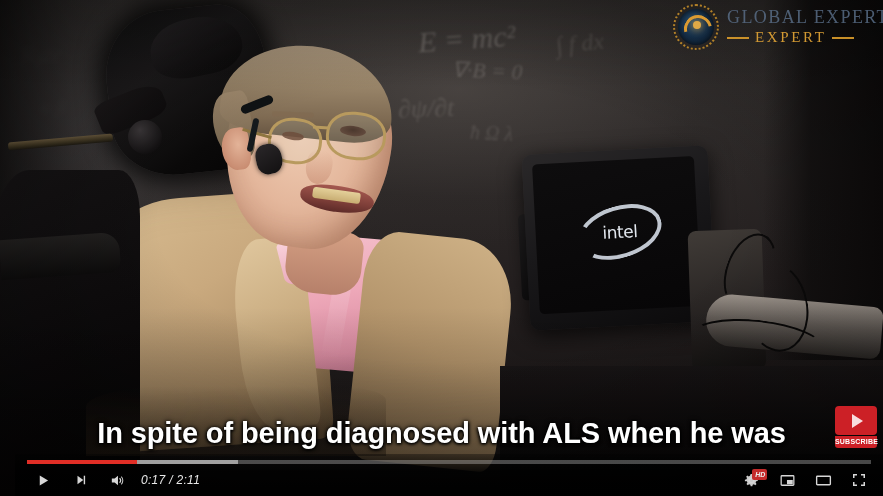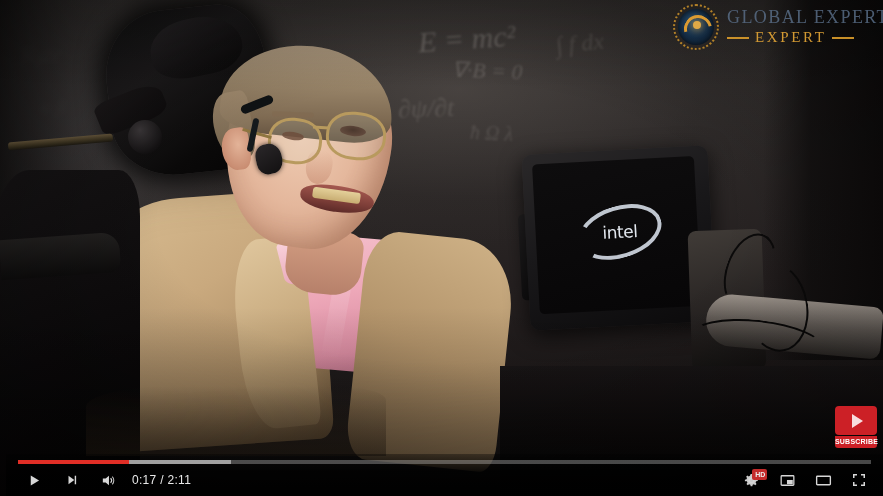--- a/index.html
+++ b/index.html
@@ -530,23 +530,24 @@
     letter-spacing: .2px;
     text-align: center;
     padding: 2px 0 3px;
     border-radius: 0 0 3px 3px;
     margin-top: 1px;
   }
 
   
   .controls {
     position: absolute;
-    left: 6px; right: 0; bottom: 0;
+    left: 15px; right: 0; bottom: 0;
     height: 42px;
     background: linear-gradient(180deg, rgba(0,0,0,0.35) 0%, rgba(0,0,0,0.82) 42%, rgba(0,0,0,0.95) 100%);
+    font-style: italic;
   }
   .progress-wrap {
     position: absolute;
     left: 12px; right: 12px;
     top: 6px;
     height: 4px;
     cursor: pointer;
   }
   .progress-track {
     position: absolute; inset: 0;
@@ -699,20 +700,21 @@
       <div class="brand-name">GLOBAL EXPERT</div>
       <div class="brand-sub">
         <span class="rule"></span>
         <span class="word">EXPERT</span>
         <span class="rule"></span>
       </div>
     </div>
   </div>
 
   <div class="caption">
+    <div class="caption-line">In spite of being diagnosed with ALS when he was</div>
   </div>
 
   <div class="subscribe-watermark">
     <div class="sw-btn">
       <div class="sw-tri"></div>
     </div>
     <div class="sw-label">SUBSCRIBE</div>
   </div>
 
   <div class="controls">

